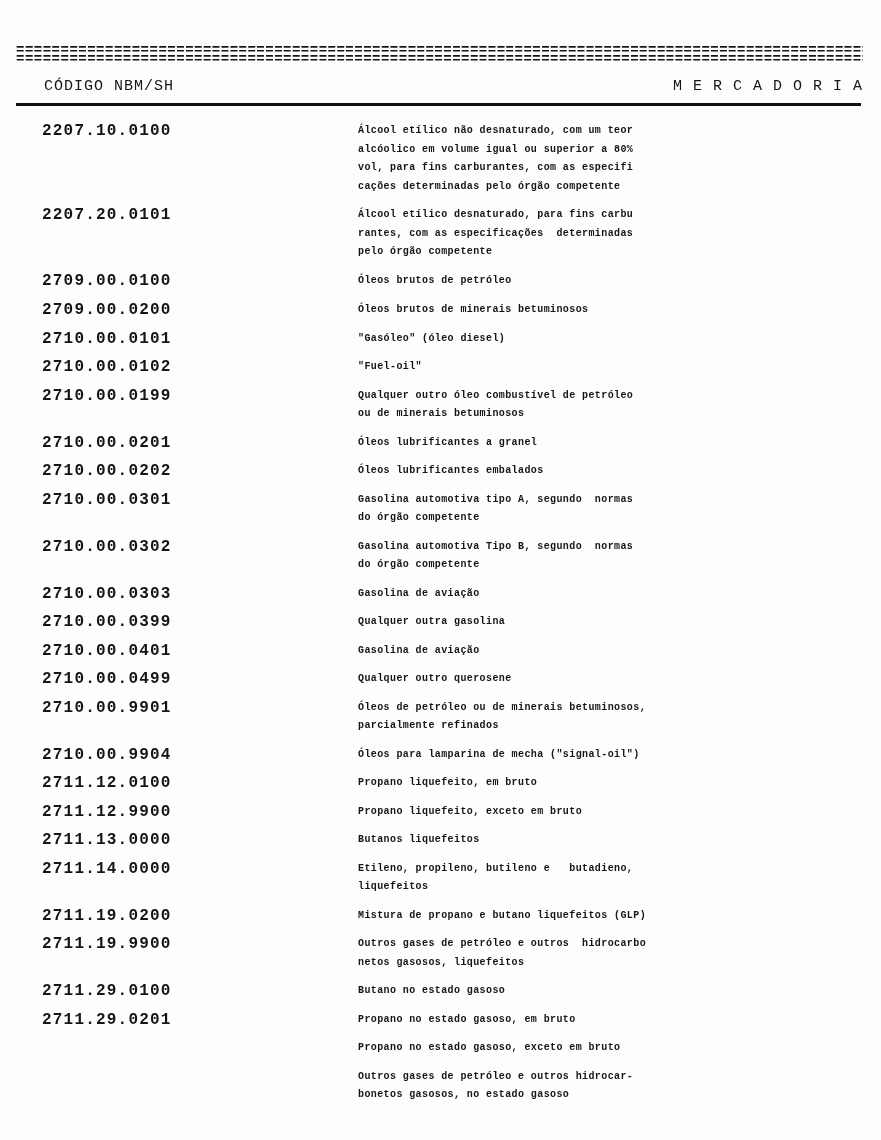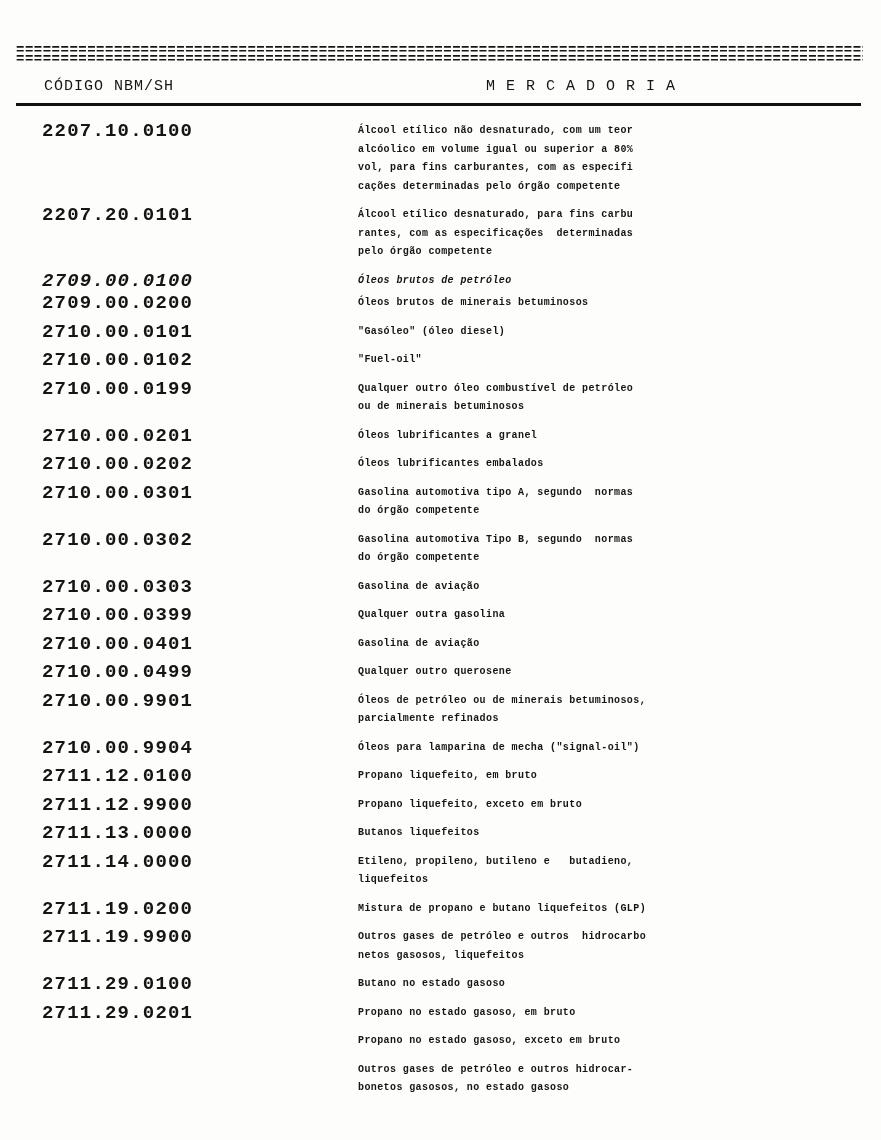--- a/index.html
+++ b/index.html
@@ -39,37 +39,38 @@
   }
   .col-code {
     width: 342px;
     box-sizing: border-box;
     padding-left: 28px;
     flex-shrink: 0;
   }
   .col-desc {
     flex: 1;
     padding-left: 128px;
+    text-align: right;
   }
   .rule {
     border-bottom: 3px solid #111;
     margin: 0 2px 16px 0;
   }
   .rows { width: 100%; }
   .row {
     display: flex;
     margin-bottom: 10px;
   }
-  .row.tight { margin-bottom: 4px; font-style: italic; }
+  .row.tight { margin-bottom: 11px; }
   .cell-code {
     width: 342px;
     box-sizing: border-box;
     padding-left: 26px;
     flex-shrink: 0;
-    font-size: 19px;
+    font-size: 16px;
     font-weight: 700;
     letter-spacing: 1.2px;
     line-height: 18.5px;
   }
   .cell-desc {
     flex: 1;
     font-size: 10px;
     font-weight: 600;
     letter-spacing: 0.4px;
     line-height: 18.5px;

